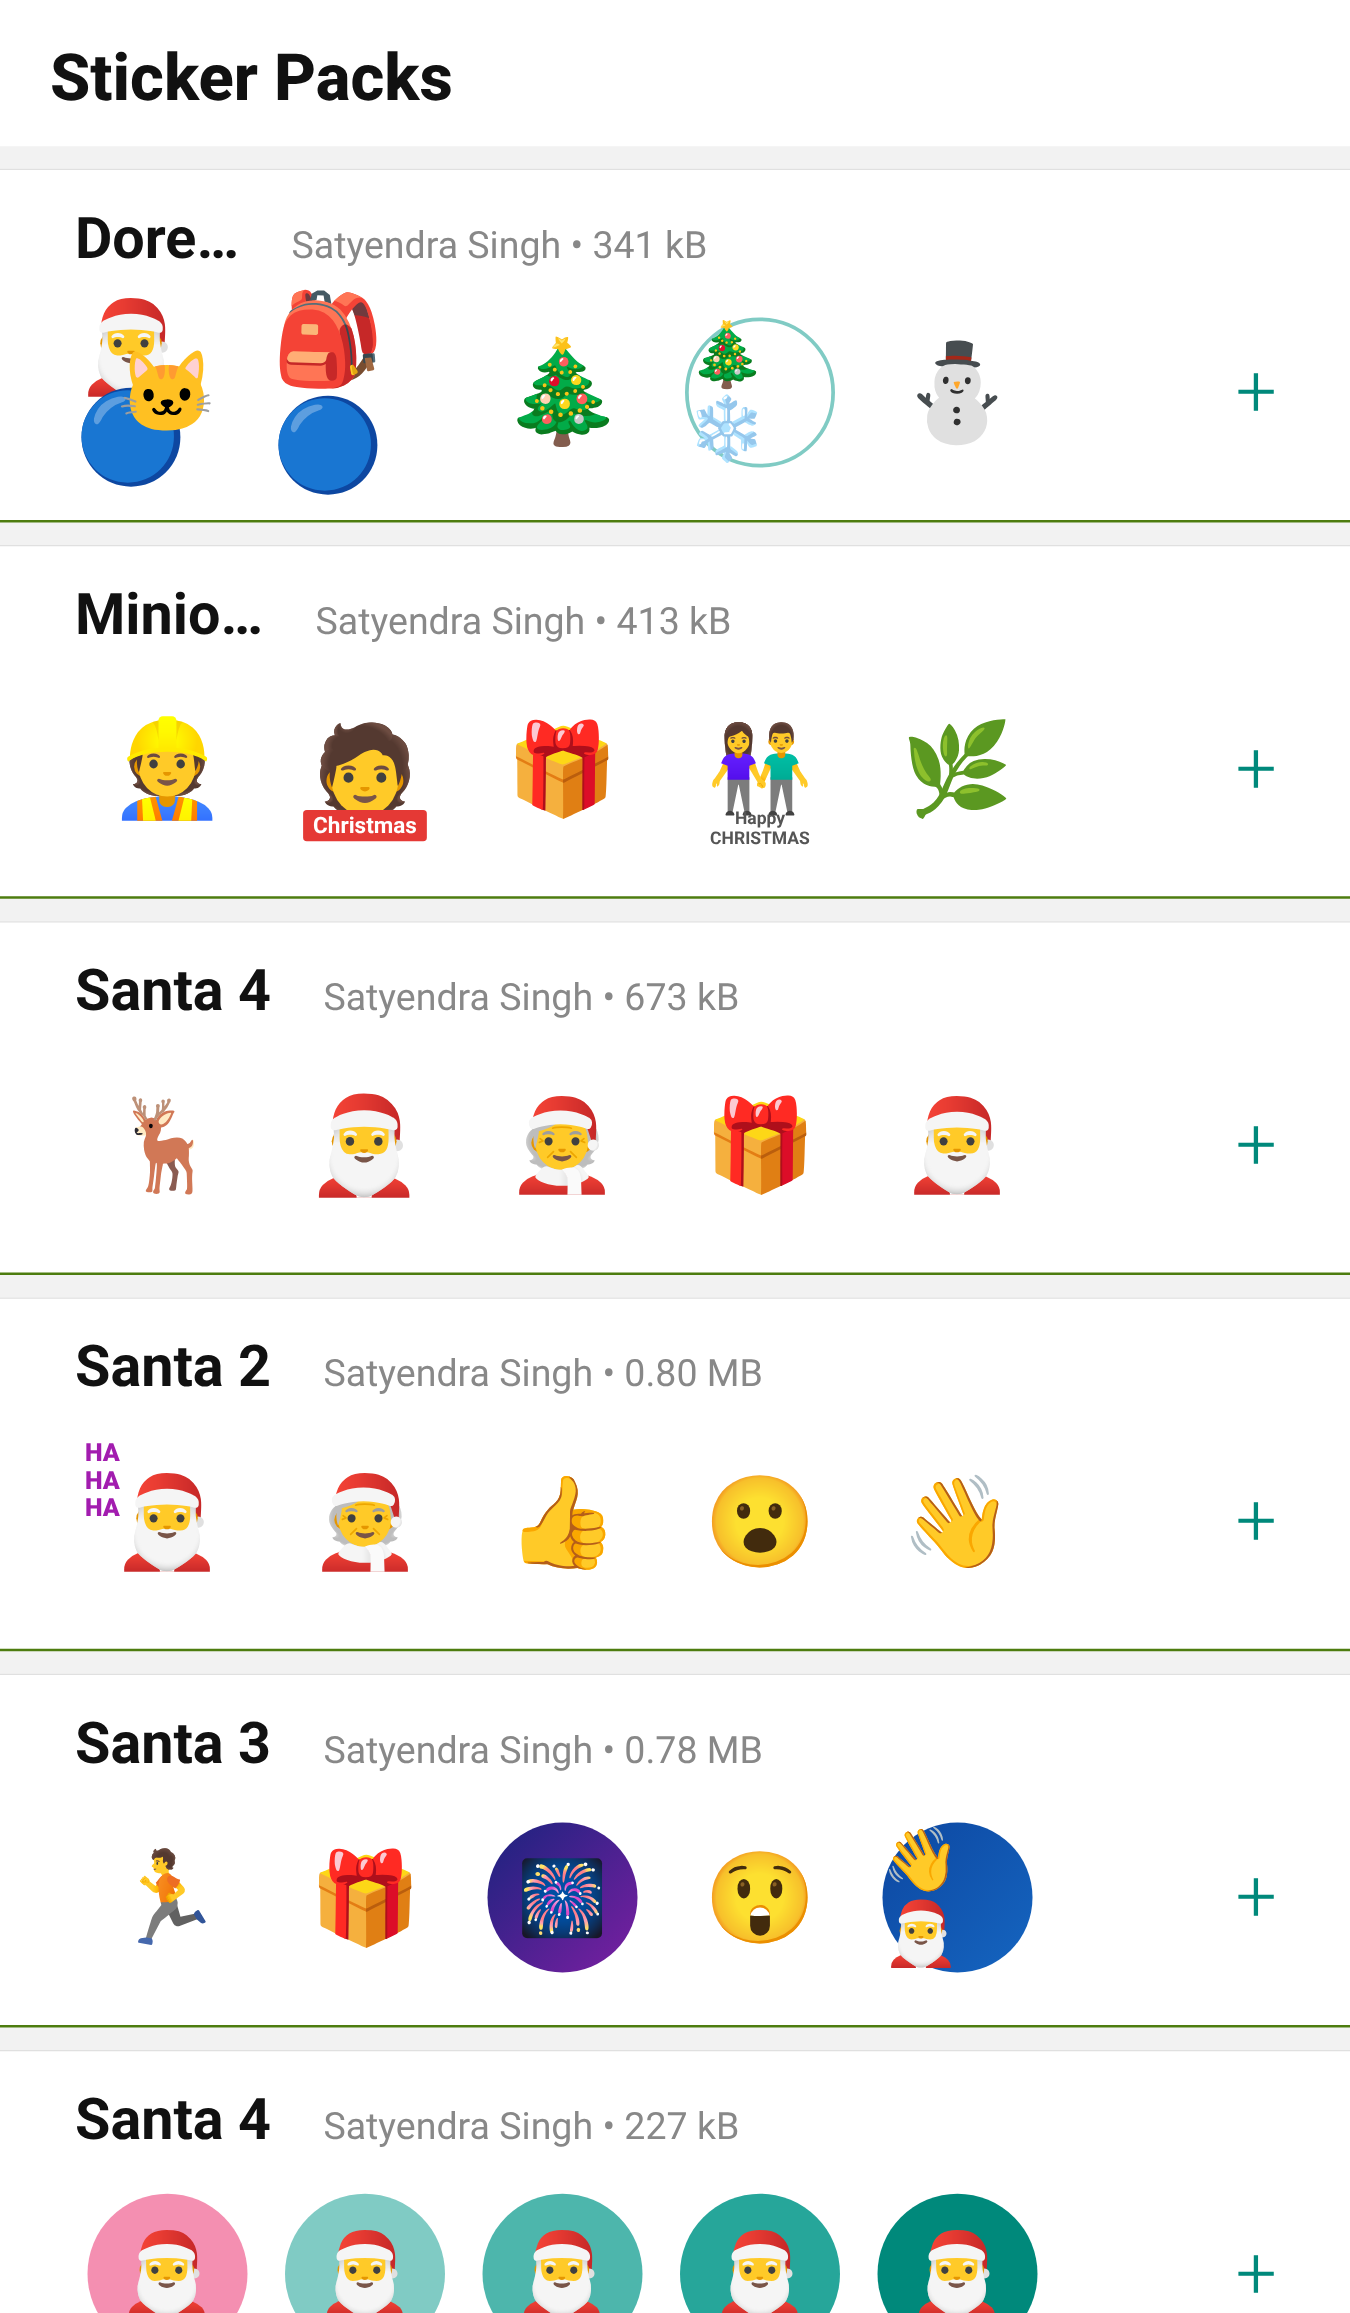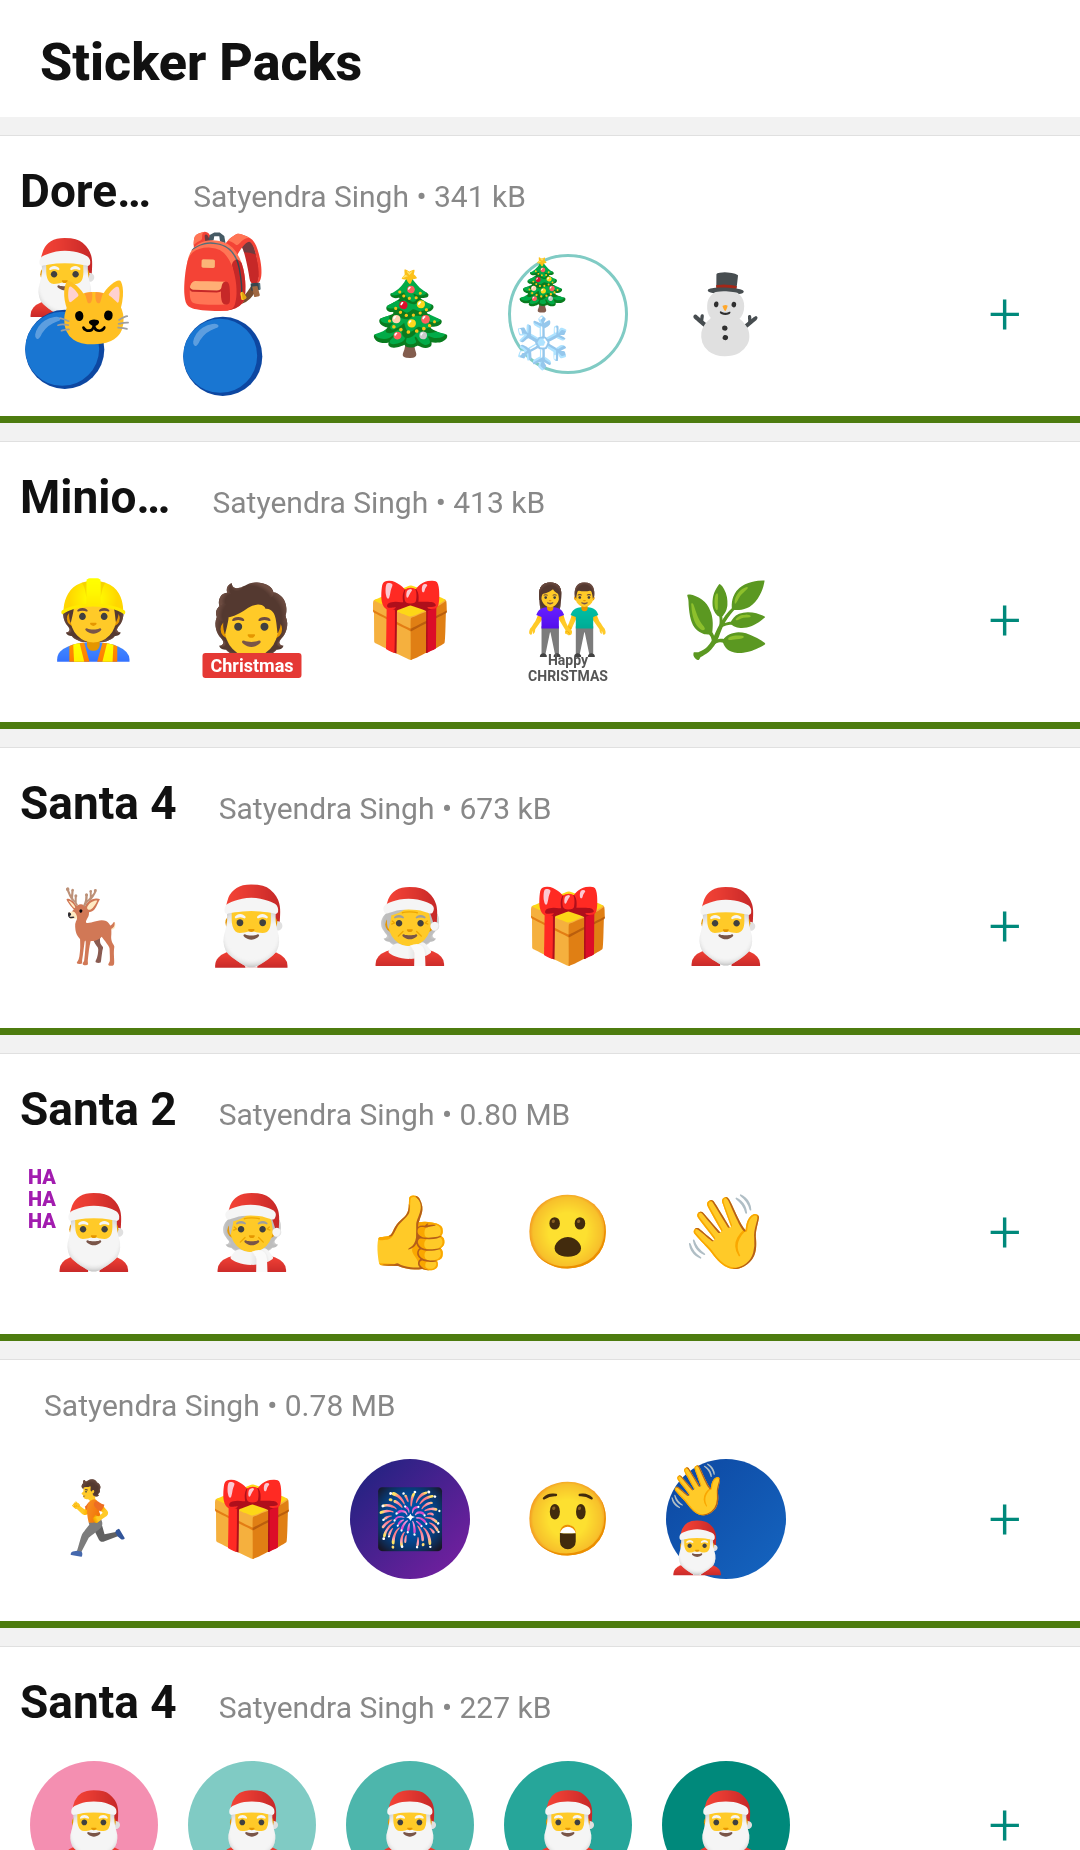--- a/index.html
+++ b/index.html
@@ -15,23 +15,23 @@
       padding: 32px 40px 24px 40px;
     }
     .page-title {
       font-size: 52px;
       font-weight: 800;
       color: #111;
     }
     .pack-section {
       background: #fff;
       margin-top: 18px;
-      padding: 28px 40px 28px 20px;
+      padding: 28px 40px 28px 60px;
       border-top: 1px solid #e0e0e0;
-      border-bottom: 7px solid #4d7c0f;
+      border-bottom: 2px solid #4d7c0f;
     }
     .pack-header {
       display: flex;
       align-items: baseline;
       gap: 18px;
       margin-bottom: 22px;
     }
     .pack-name {
       font-size: 46px;
       font-weight: 700;
@@ -285,20 +285,21 @@
       </div>
     </div>
     <div class="add-btn">
       <span class="add-icon">+</span>
     </div>
   </div>
 </div>
 
 <div class="pack-section">
   <div class="pack-header">
+    <span class="pack-name">Santa 3</span>
     <span class="pack-meta">
       <span>Satyendra Singh</span> • <span>0.78 MB</span>
     </span>
   </div>
   <div class="pack-stickers">
     <div class="sticker-row">
       <div class="sticker-wrap">
         <span style="font-size:72px;">🏃</span>
       </div>
       <div class="sticker-wrap">

